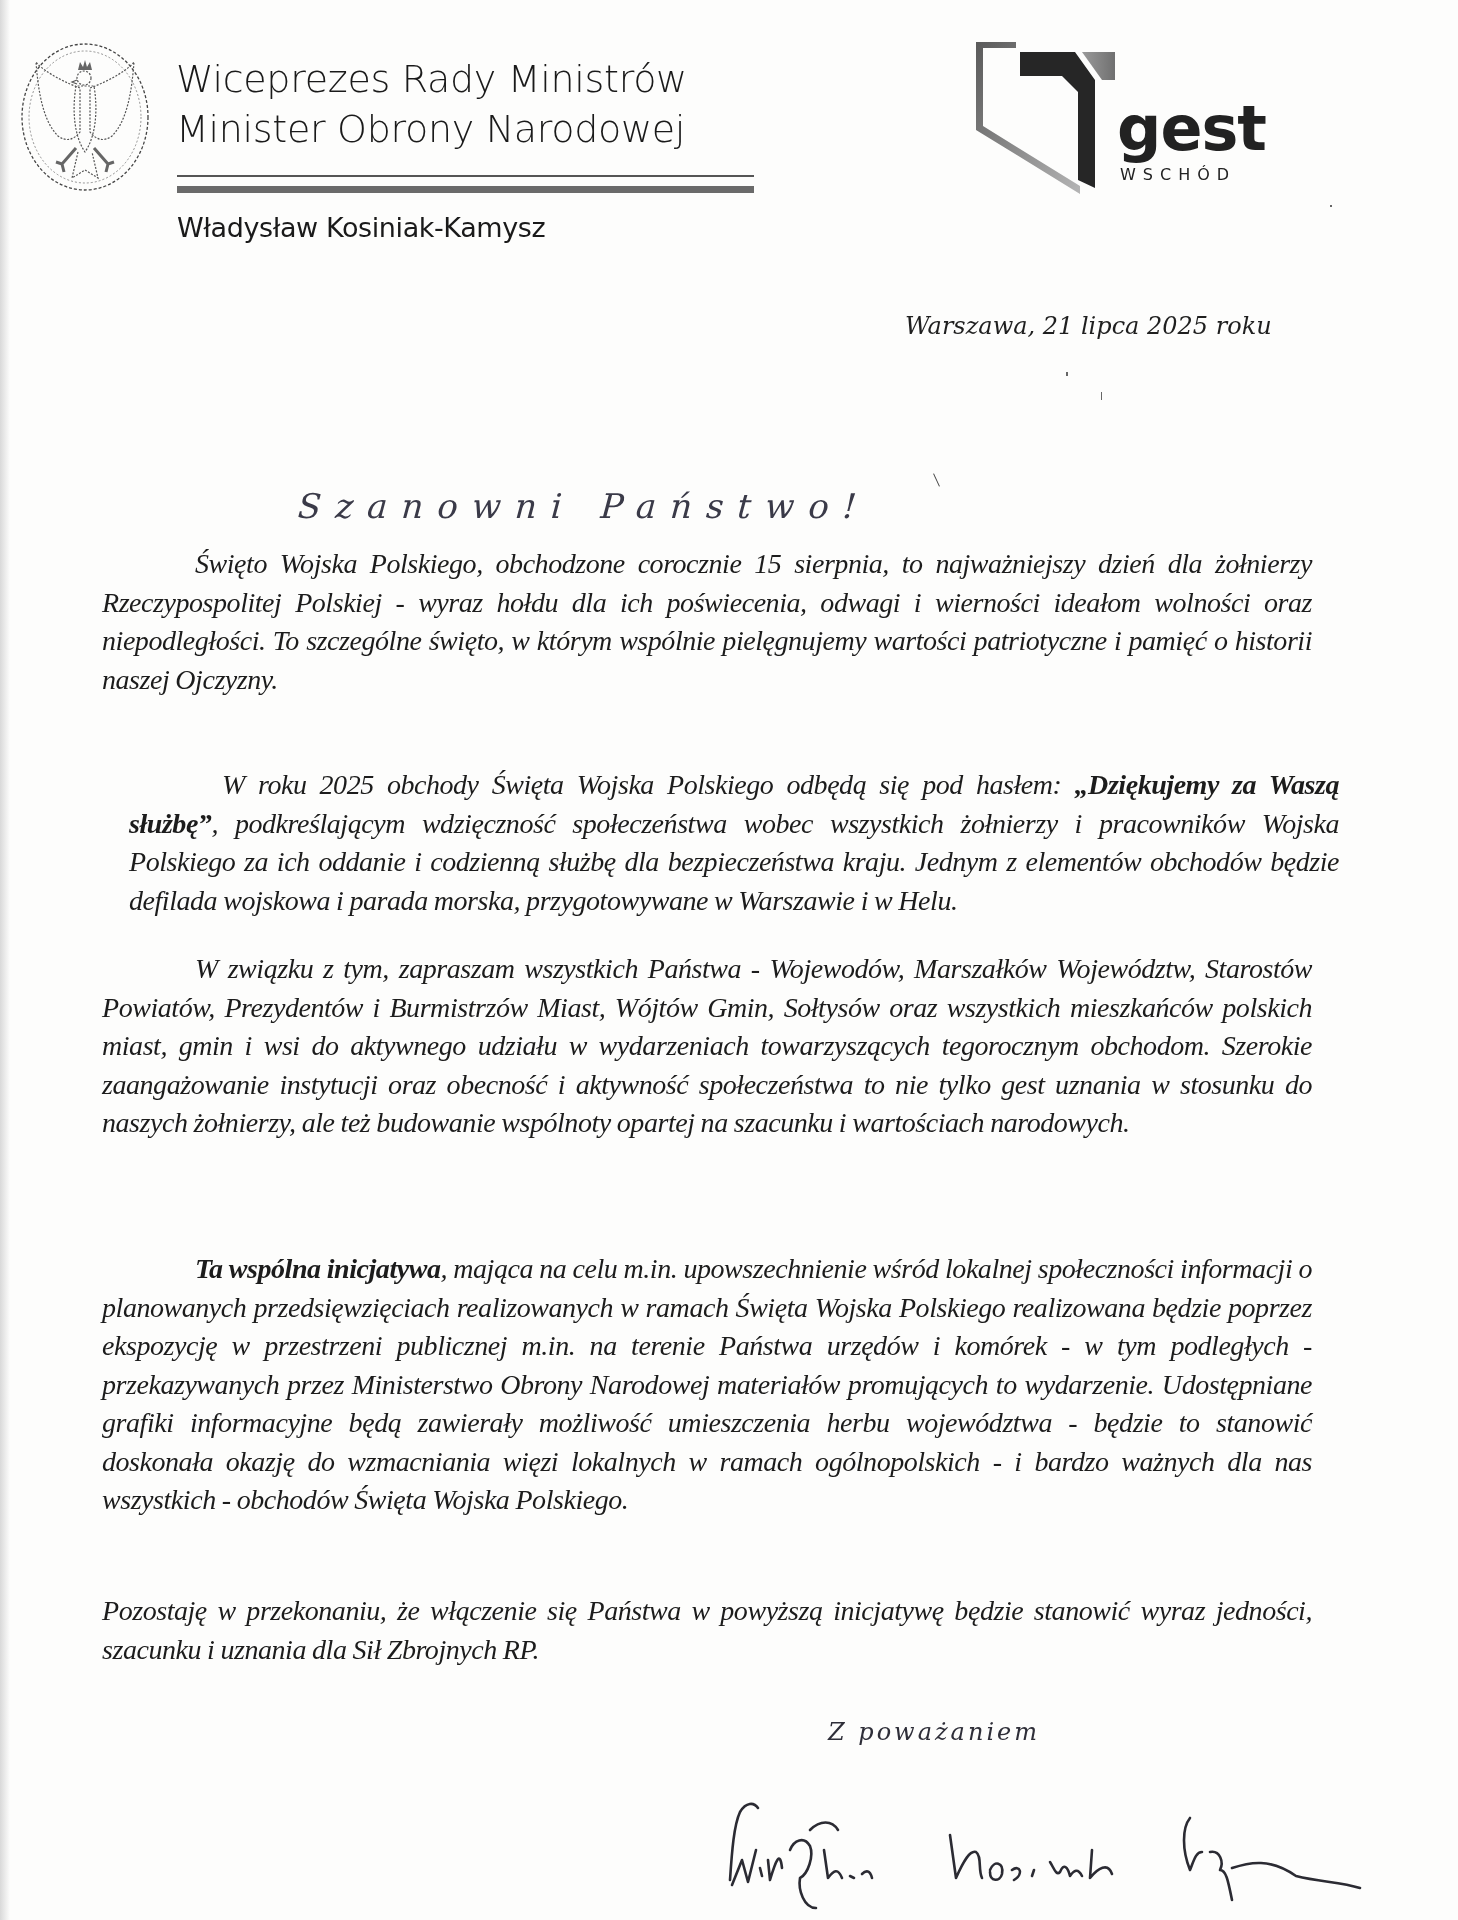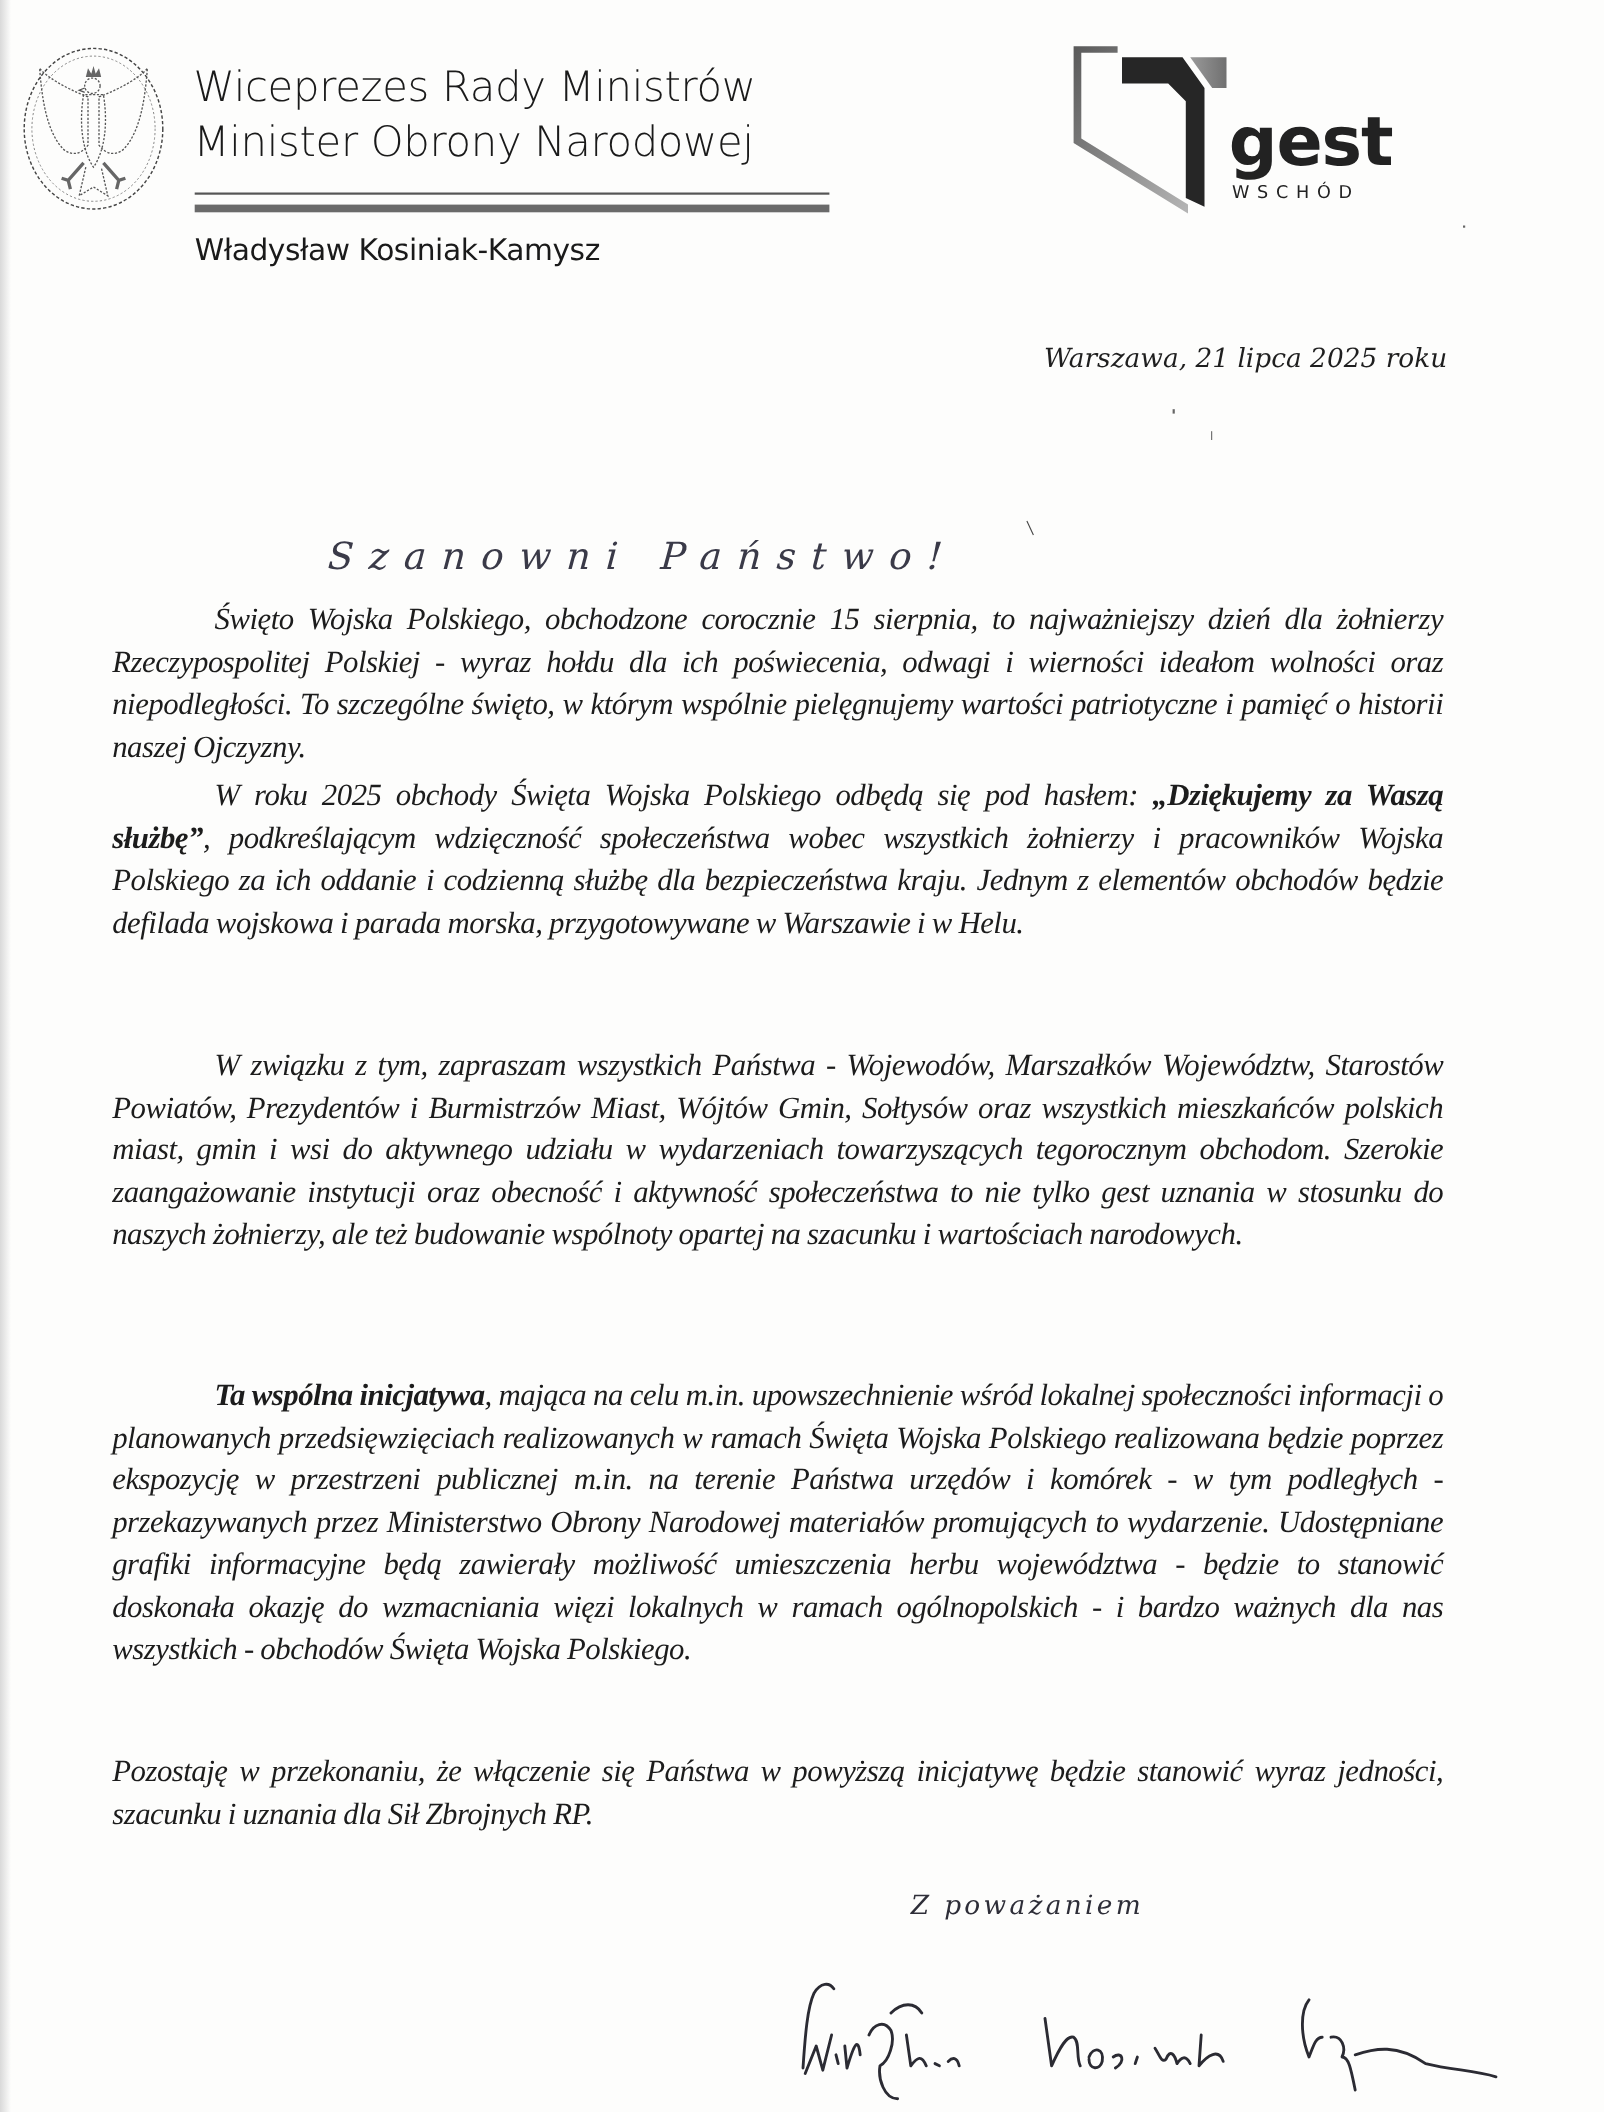--- a/index.html
+++ b/index.html
@@ -37,40 +37,39 @@
   }
   .logo-sub {
     position: absolute; left: 1120px; top: 165px;
     font-family: "DejaVu Sans", sans-serif; font-size: 16px; letter-spacing: 7px; color: #222;
   }
   
   .date {
     position: absolute; left: 905px; top: 312px;
     font-family: "DejaVu Serif", serif; font-style: italic; font-size: 24px; color: #1f1f1f;
     white-space: nowrap;
-    margin-left: 44px;
   }
   .speck { position: absolute; background: #666; }
   
   .salutation {
     position: absolute; left: 298px; top: 486px; width: 660px; height: 46px;
     font-family: "DejaVu Serif", serif; font-style: italic; font-size: 34px; color: #3a3a48;
     letter-spacing: 14px; transform: skewX(-4deg); white-space: nowrap;
   }
   
   .body-text {
     position: absolute; left: 102px; width: 1210px;
     font-family: "Liberation Serif", serif; font-style: italic;
     font-size: 28px; line-height: 38.5px; text-align: justify; color: #1c1c1c;
     letter-spacing: -0.45px; word-spacing: -0.5px;
   }
   .body-text .indent { display: inline-block; width: 93px; }
   .body-text b { font-weight: bold; }
   #p1 { top: 545px; }
-  #p2 { top: 705px; }
+  #p2 { top: 766px; margin-left: 27px; }
   #p3 { top: 950px; }
   #p4 { top: 1250px; }
   #p5 { top: 1592px; }
   .closing {
     position: absolute; left: 828px; top: 1718px;
     font-family: "DejaVu Serif", serif; font-style: italic; font-size: 24px; color: #2e2e38;
     letter-spacing: 3px; white-space: nowrap;
   }
   .signature { position: absolute; left: 720px; top: 1790px; width: 690px; height: 125px; }
 </style>

